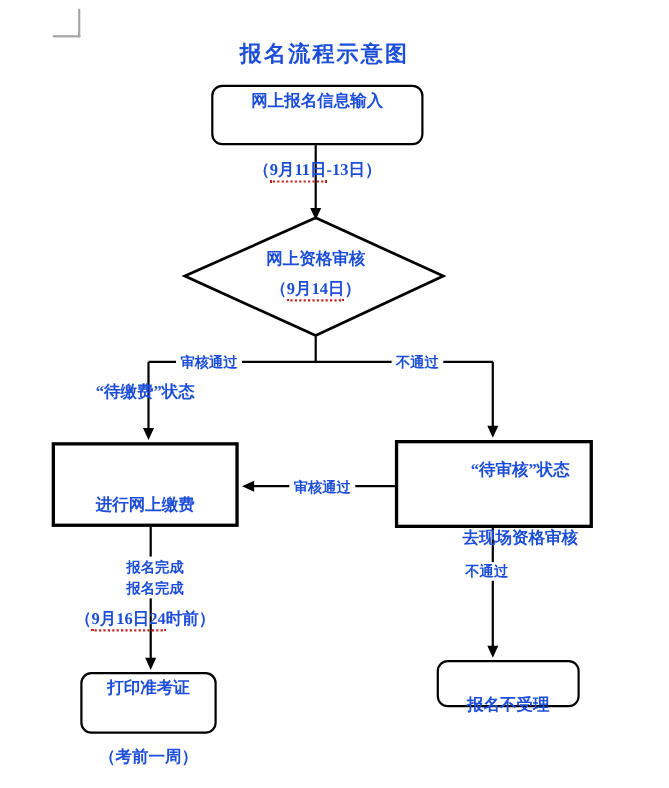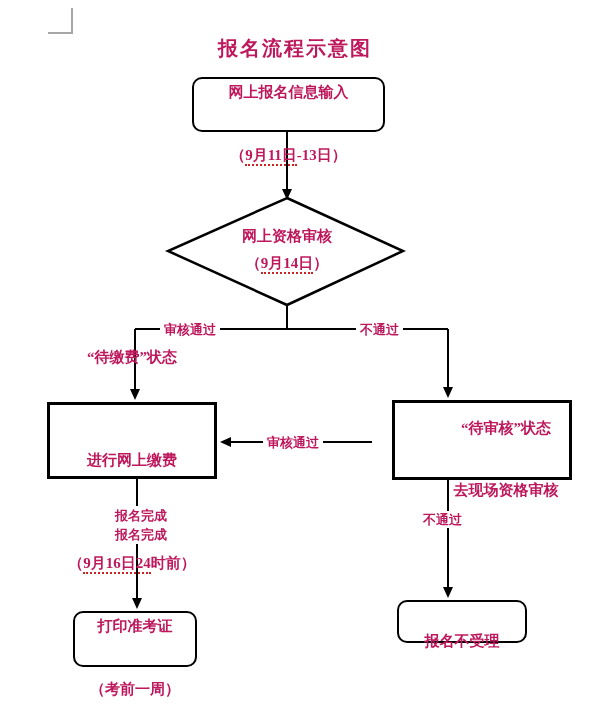--- a/index.html
+++ b/index.html
@@ -2,21 +2,21 @@
 <html><head>
 <meta charset="utf-8">
 <style>
   html,body{margin:0;padding:0;background:#ffffff;}
   #page{
     position:relative;
     width:608px;height:716px;
     background:#ffffff;
     font-family:"Liberation Serif","DejaVu Serif",serif;
     font-weight:bold;
-    color:#be185d;
+    color:#1d4ed8;
     overflow:hidden;
   }
   #wires{position:absolute;left:0;top:0;width:608px;height:716px;}
   .title{
     position:absolute;left:0;top:35px;width:590px;
     text-align:center;font-size:20px;letter-spacing:2px;
   }
   .node{
     position:absolute;background:#fff;border:2px solid #000;
     box-sizing:border-box;text-align:center;font-size:15px;
@@ -89,21 +89,21 @@
 
   <div class="edge-label" style="left:160px;top:321px;">审核通过</div>
   <div class="edge-label" style="left:356px;top:321px;">不通过</div>
 
   <div class="node rect" style="left:47px;top:402px;width:170px;height:77px;gap:41px;">
     <div class="ln">“待缴费”状态</div>
     <div class="ln">进行网上缴费</div>
     <div class="ln"><span>（</span><span class="date">9月16日24</span><span>时前）</span></div>
   </div>
 
-  <div class="node rect" style="left:392px;top:400px;width:180px;height:80px;padding-left:48px;">
+  <div class="node rect" style="left:359px;top:400px;width:180px;height:80px;padding-left:48px;">
     <div class="ln">“待审核”状态</div>
     <div class="ln">去现场资格审核</div>
   </div>
 
   <div class="edge-label" style="left:263px;top:434px;">审核通过</div>
 
   <div class="edge-label" style="left:99px;top:506px;width:76px;line-height:19px;">
     <div>报名完成</div>
     <div>报名完成</div>
   </div>

